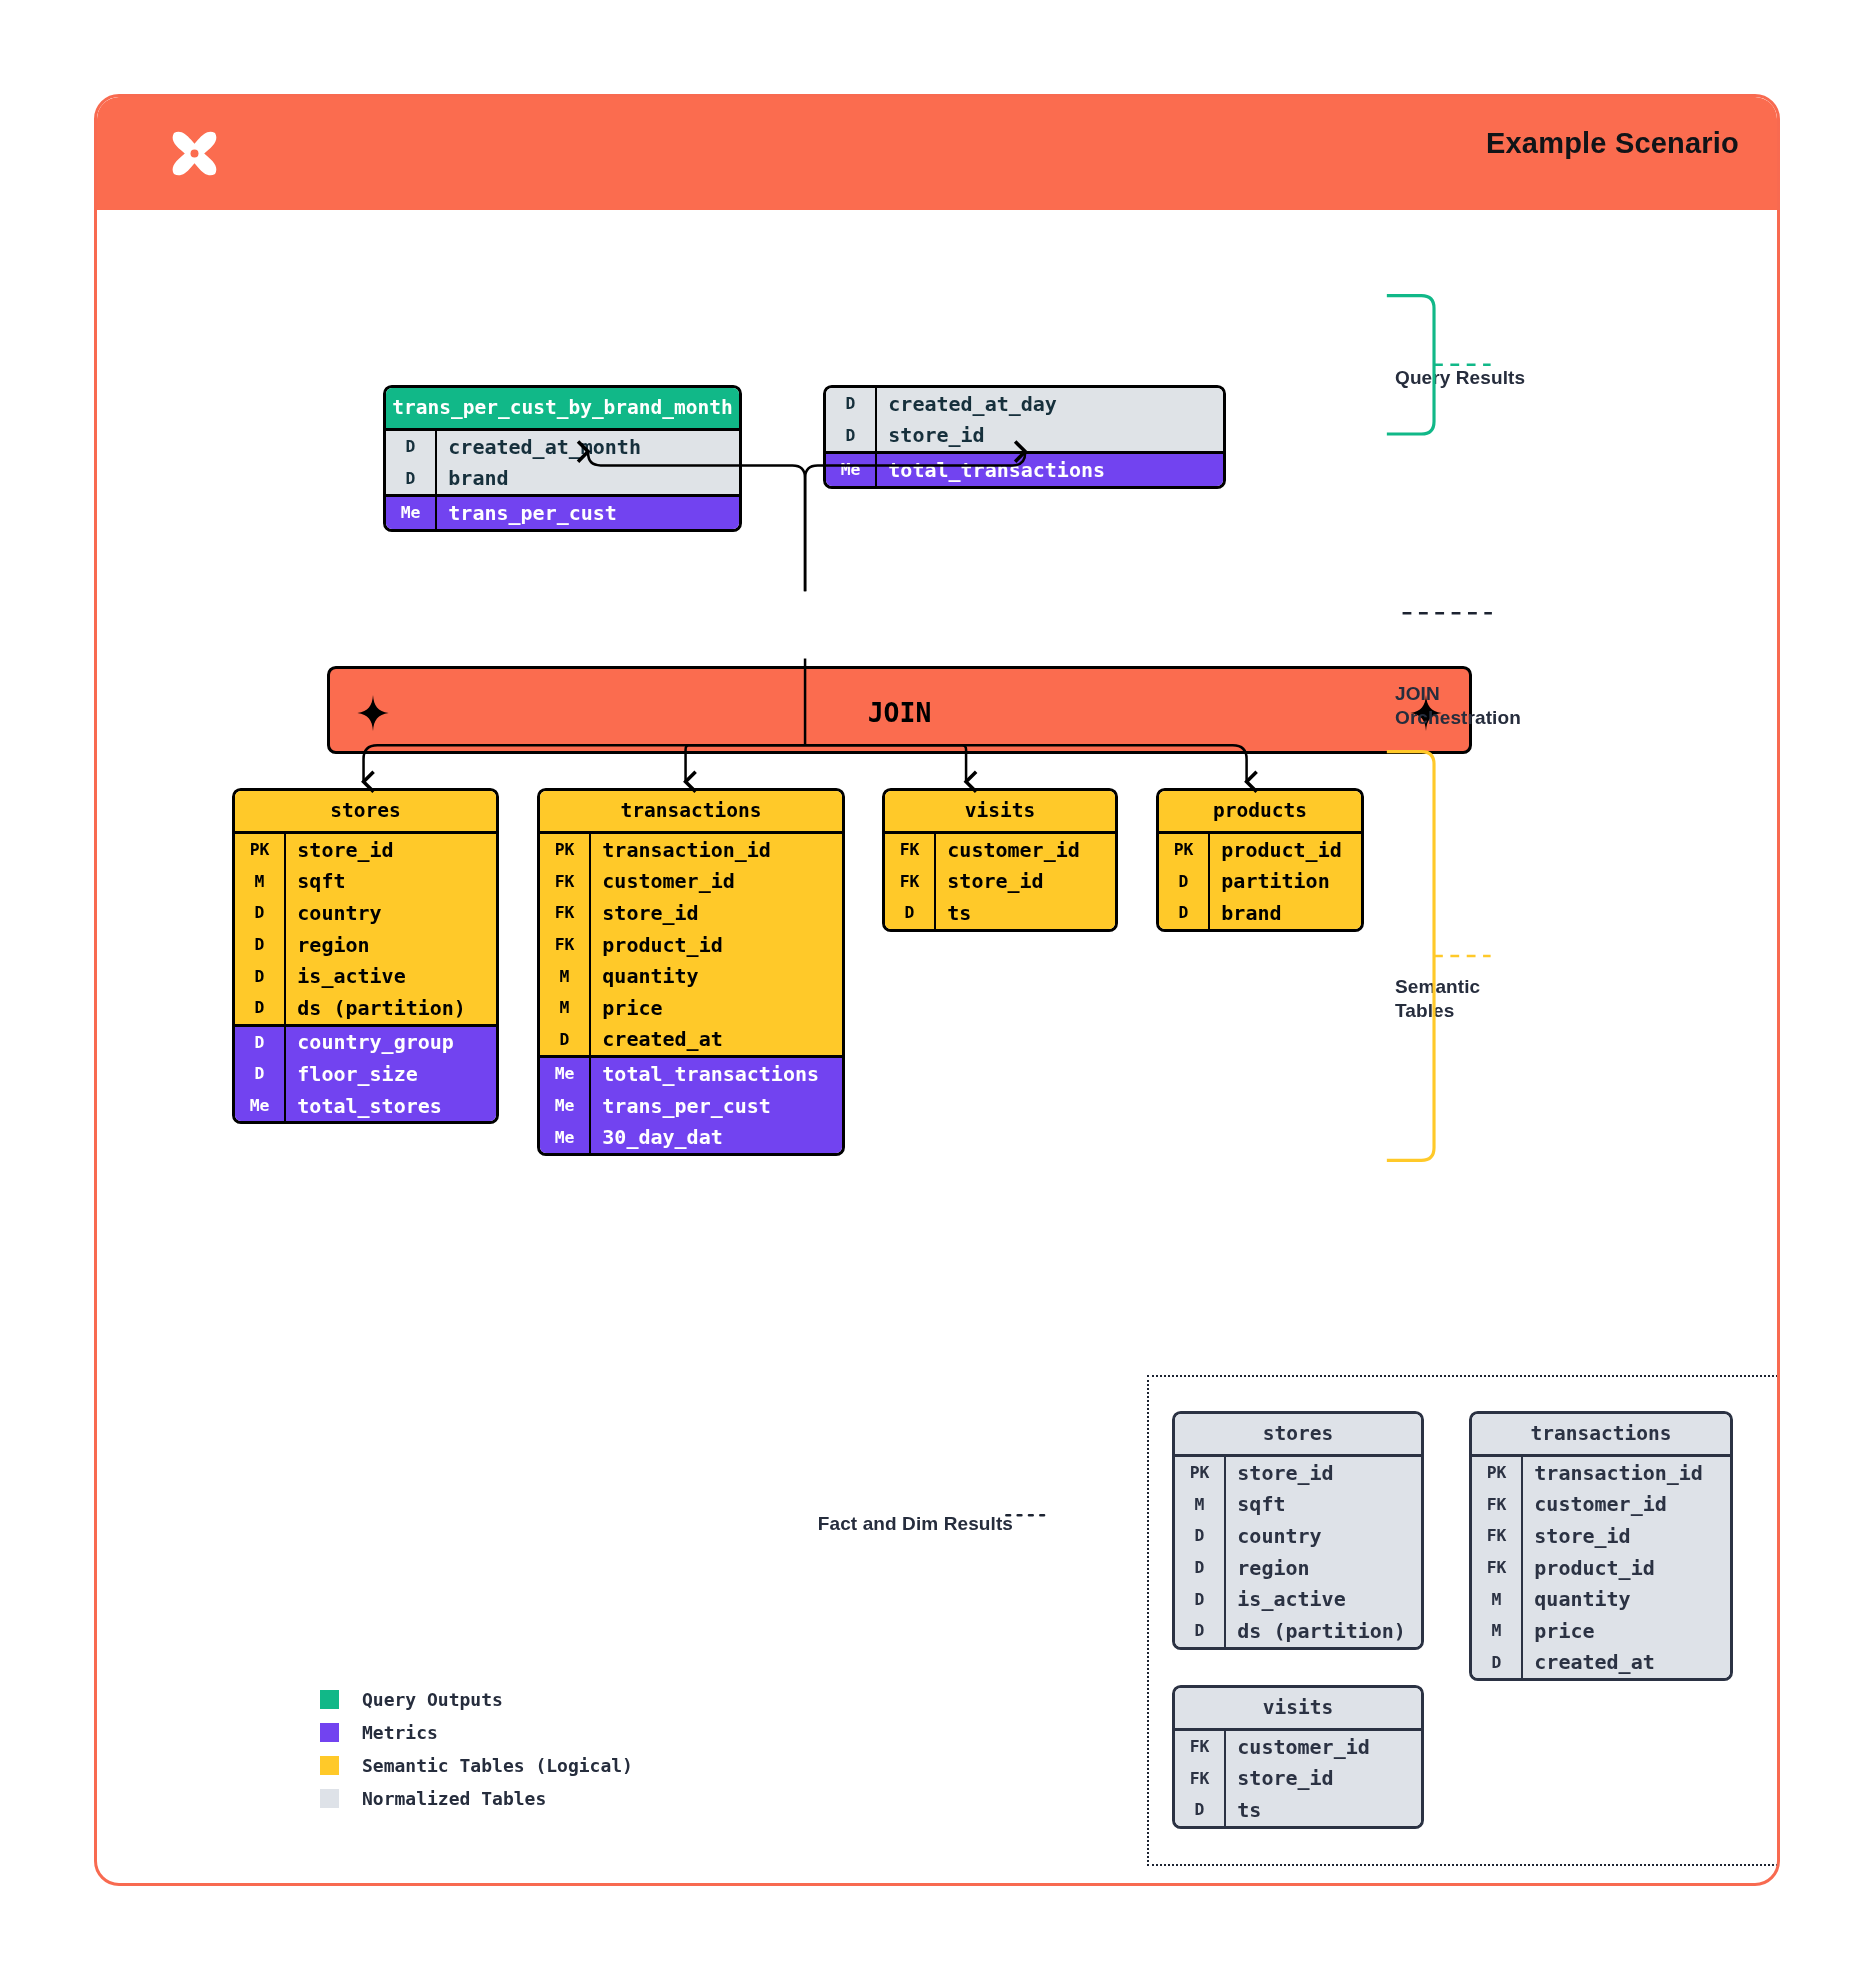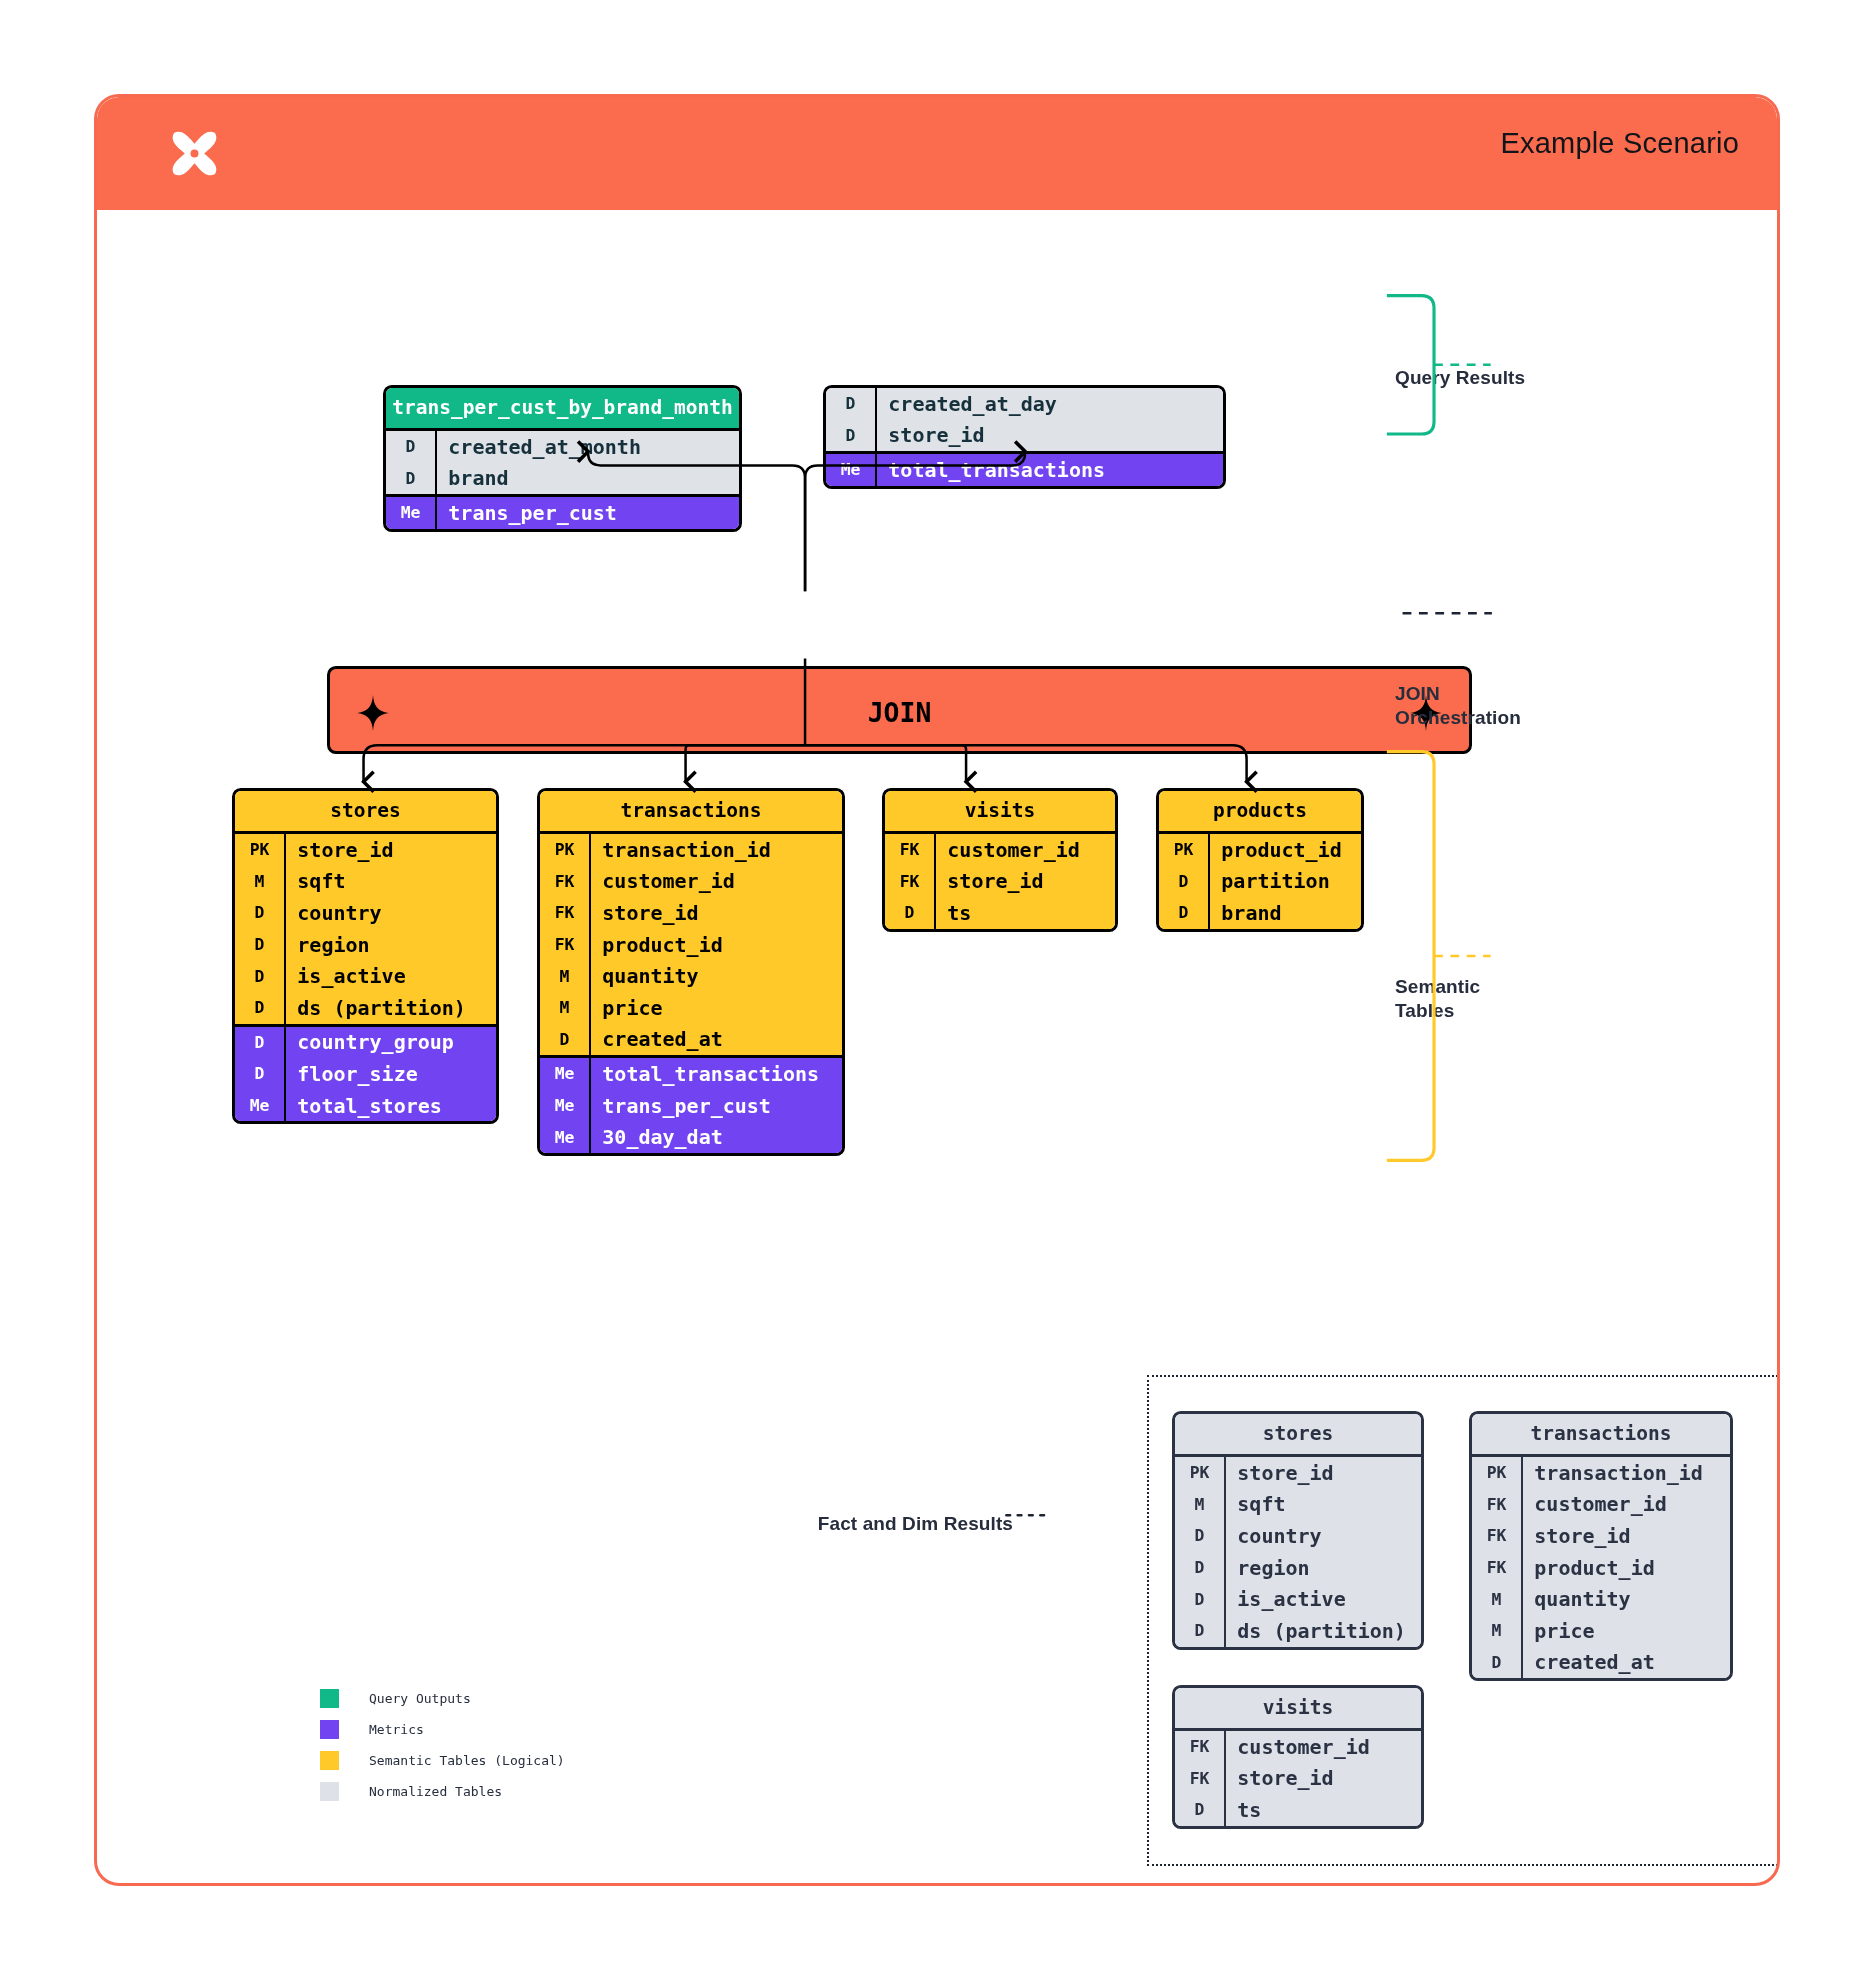--- a/index.html
+++ b/index.html
@@ -18,21 +18,21 @@
     overflow:hidden;
   }
   .card-header {
     position:absolute; left:0; top:0; width:100%; height:113px;
     background:#fb6c4f;
     border-radius:21.4px 21.4px 0 0;
   }
   .logo { position:absolute; left:69px; top:28px; width:57px; height:57px; }
   .header-title {
     position:absolute; right:38px; top:30px;
-    font-size:29px; font-weight:400; color:#111418;
+    font-size:29px; font-weight:700; color:#111418;
     letter-spacing:0.2px;
   }
   
   .tbl { position:absolute; border:3.1px solid #000; border-radius:8.8px; overflow:hidden; }
   .tbl .ttl {
     text-align:center; font-family:"DejaVu Sans Mono", monospace;
     font-weight:700; font-size:19.5px; padding:8.2px 6.3px 8.8px;
     border-bottom:3.1px solid #000;
   }
   .rows { display:block; }
@@ -78,22 +78,22 @@
   .spark.r { right:26.4px; }
 
   .annot-label {
     position:absolute; font-size:19px; font-weight:700; color:#262d3d;
     line-height:1.25; letter-spacing:0.1px;
   }
   .legend { position:absolute; left:223px; top:1592px; }
   .legend-row { display:flex; align-items:center; margin-bottom:12px; }
   .legend-sw { width:19px; height:19px; flex:0 0 19px; }
   .legend-tx {
-    margin-left:30px; font-family:"DejaVu Sans Mono", monospace;
-    font-weight:400; font-size:13px; color:#262d3d; white-space:nowrap;
+    margin-left:23px; font-family:"DejaVu Sans Mono", monospace;
+    font-weight:700; font-size:18px; color:#262d3d; white-space:nowrap;
   }
   .dotbox {
     position:absolute; left:1050px; top:1278px; width:635px; height:491px;
     border:2.5px dotted #1c2331;
   }
   svg.overlay { position:absolute; left:0; top:0; width:1868px; height:1985px; pointer-events:none; }
 </style>
 </head>
 <body>
 

